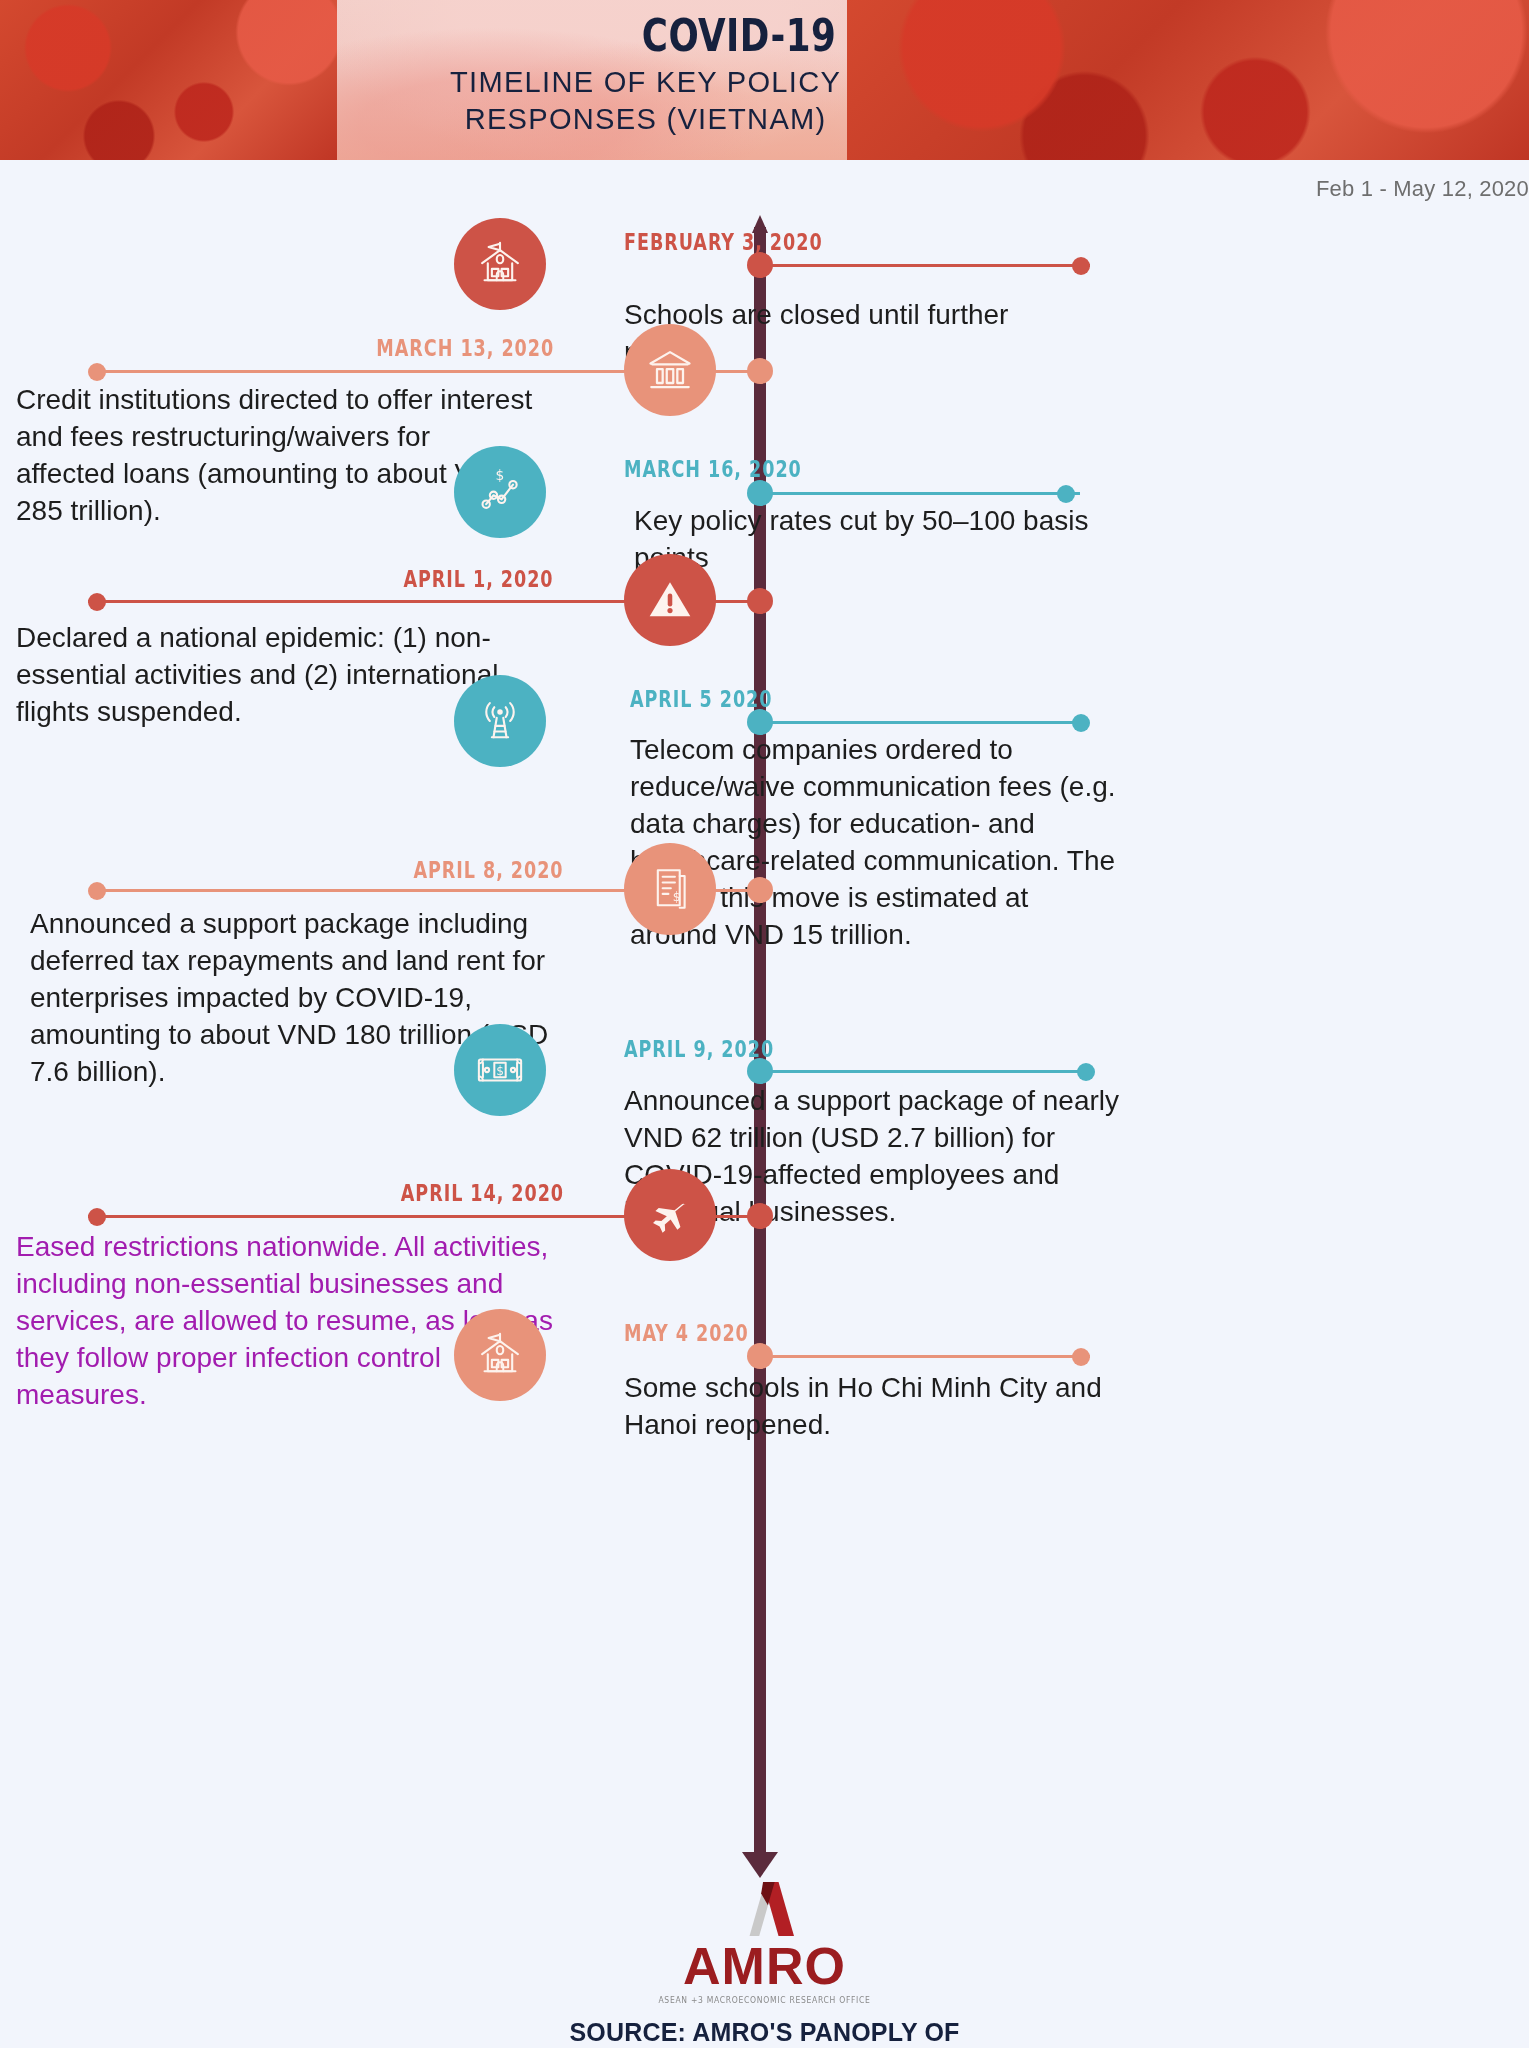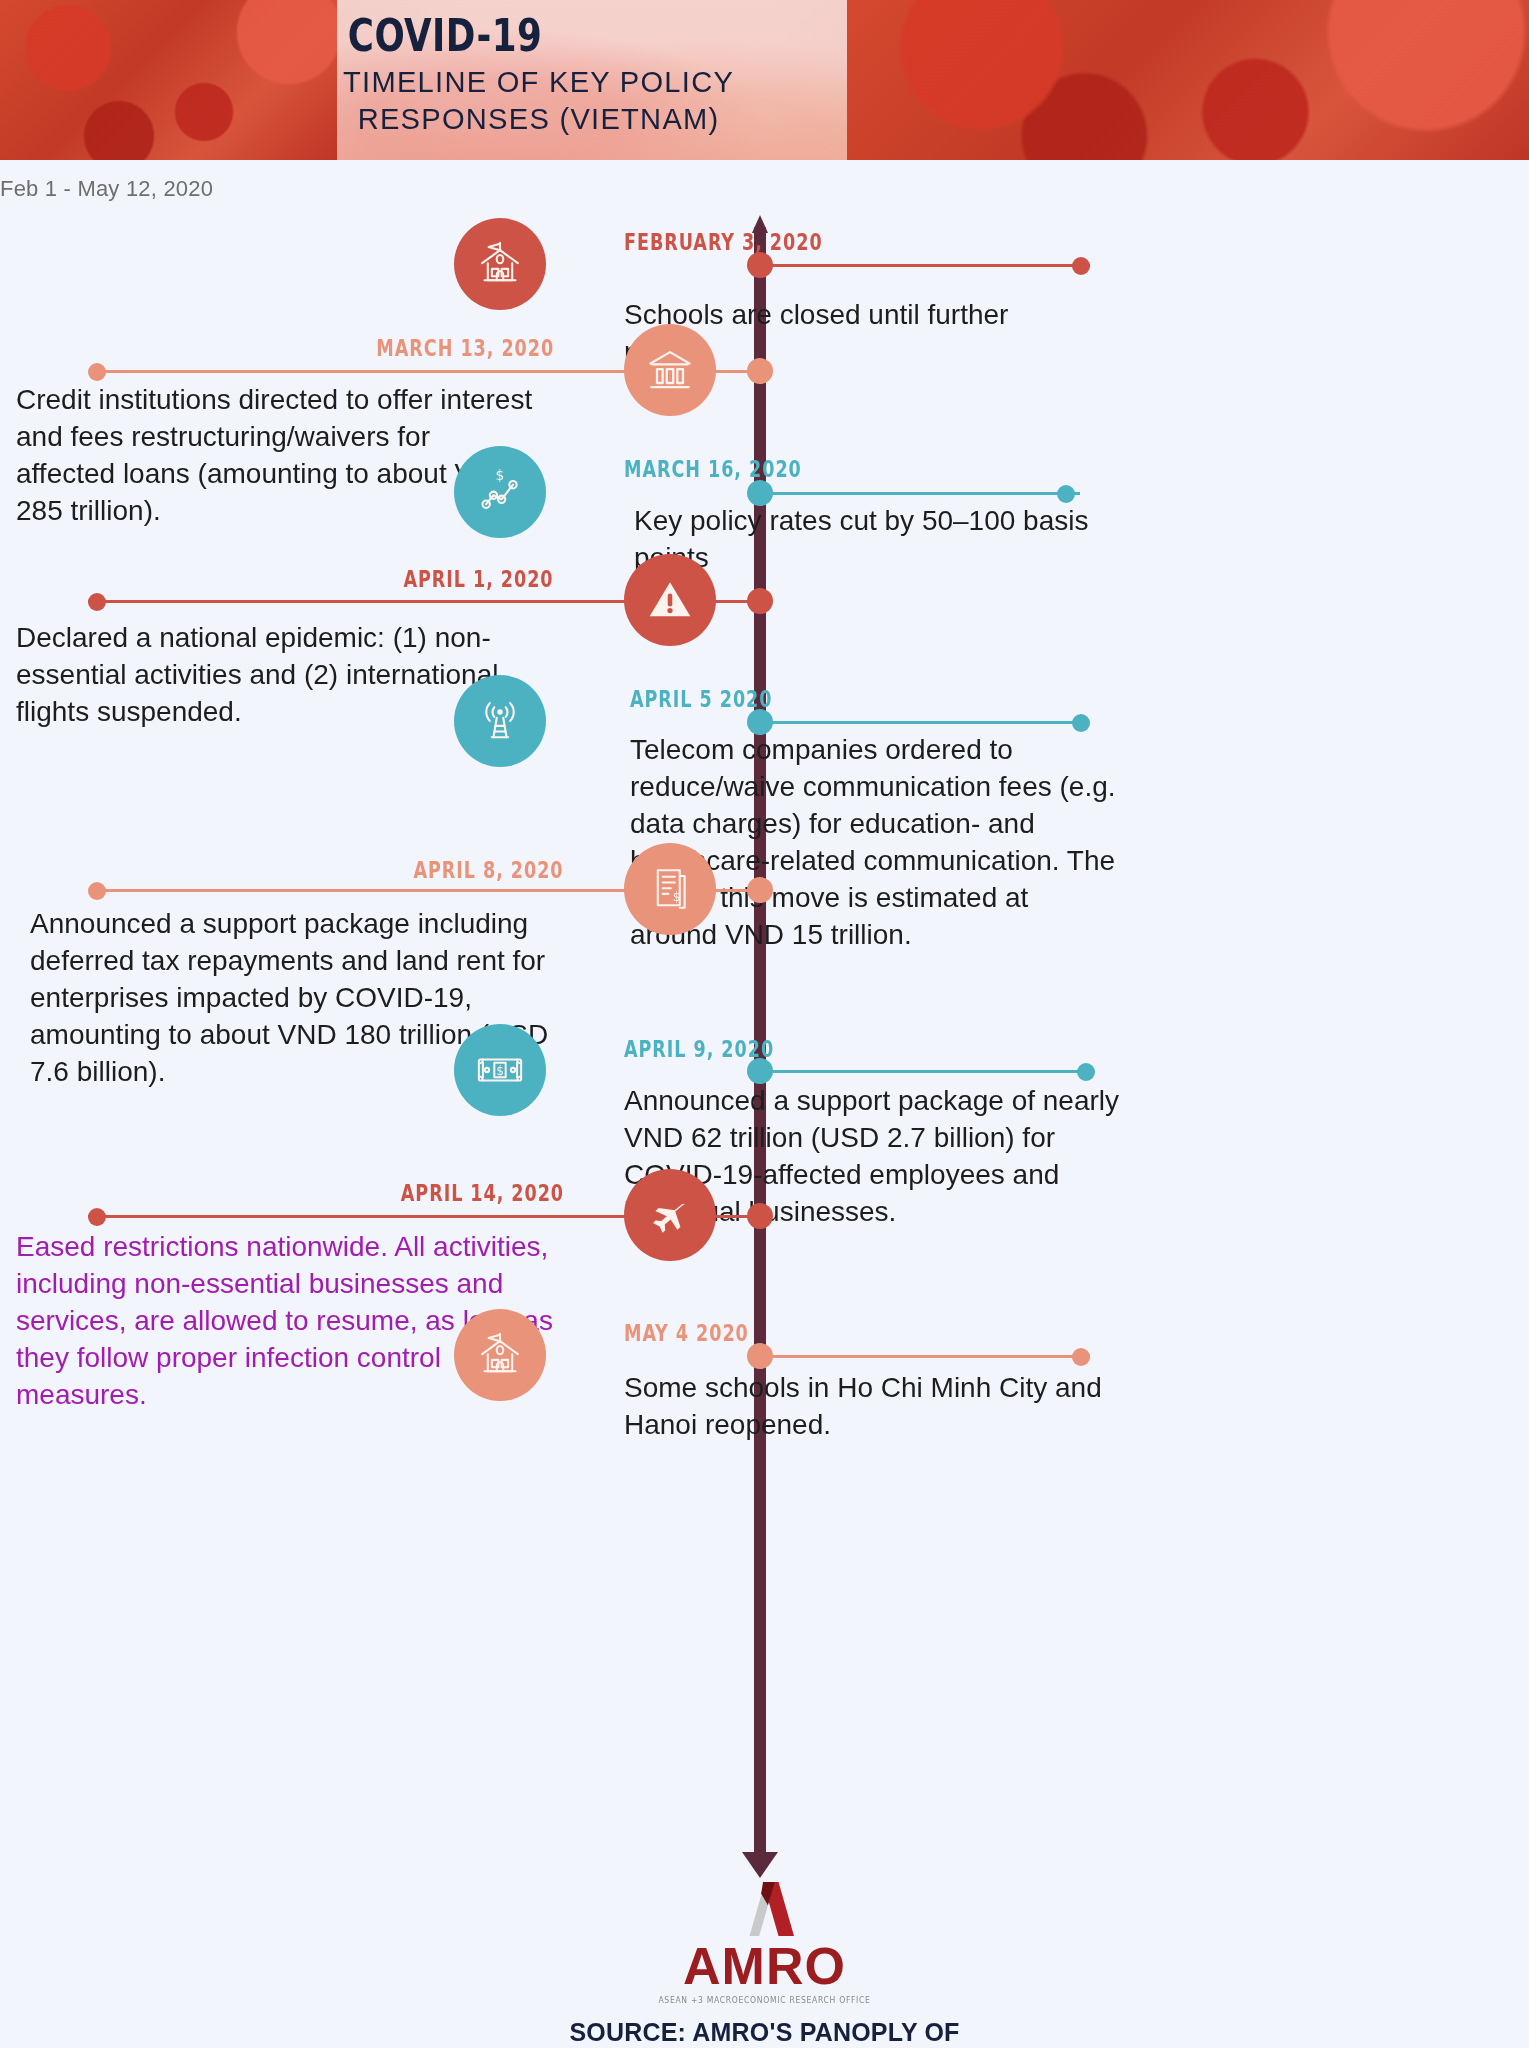--- a/index.html
+++ b/index.html
@@ -30,36 +30,36 @@
   .hdr-band-right { left:845px; width:684px; }
   .hdr-center {
     position:absolute; left:337px; top:0; width:510px; height:160px;
     background:
       radial-gradient(ellipse at 30% 78%, rgba(236,150,140,.55) 0 26%, rgba(0,0,0,0) 55%),
       radial-gradient(ellipse at 72% 88%, rgba(240,170,150,.5) 0 24%, rgba(0,0,0,0) 52%),
       radial-gradient(ellipse at 55% 10%, rgba(246,210,205,.85) 0 40%, rgba(0,0,0,0) 75%),
       linear-gradient(180deg,#f3cfc9 0%,#f2c9c2 45%,#f0bdb0 75%,#eeae9c 100%);
   }
   .hdr-text { position:absolute; left:337px; top:0; width:510px; height:160px;
-    display:flex; flex-direction:column; align-items:flex-start; justify-content:flex-start;
+    display:flex; flex-direction:column; align-items:flex-end; justify-content:flex-start;
     padding-top:14px; }
   .hdr-title {
     font-family:"DejaVu Sans Condensed","Liberation Sans Narrow","Liberation Sans", sans-serif;
     font-weight:bold; font-size:44px; color:#16213e; letter-spacing:.5px;
     transform:scaleX(.9); line-height:1.0;
   }
   .hdr-sub {
     font-family:"Liberation Sans", sans-serif;
     font-weight:400; font-size:30px; color:#16213e; letter-spacing:1.3px;
     line-height:1.22; text-align:center; margin-top:6px; transform:scaleX(.97);
   }
 
   
   .daterange {
-    position:absolute; left:0; top:176px; width:1529px; text-align:left;
+    position:absolute; left:0; top:176px; width:1529px; text-align:right;
     font-size:22px; color:#6e6e6e; letter-spacing:.2px;
   }
 
   
   .spine {
     position:absolute; left:754px; top:227px; width:12px; height:1628px;
     background:#5b2b3c; border-radius:0;
   }
   .spine-cap-top {
     position:absolute; left:752px; top:215px; width:0;height:0;

